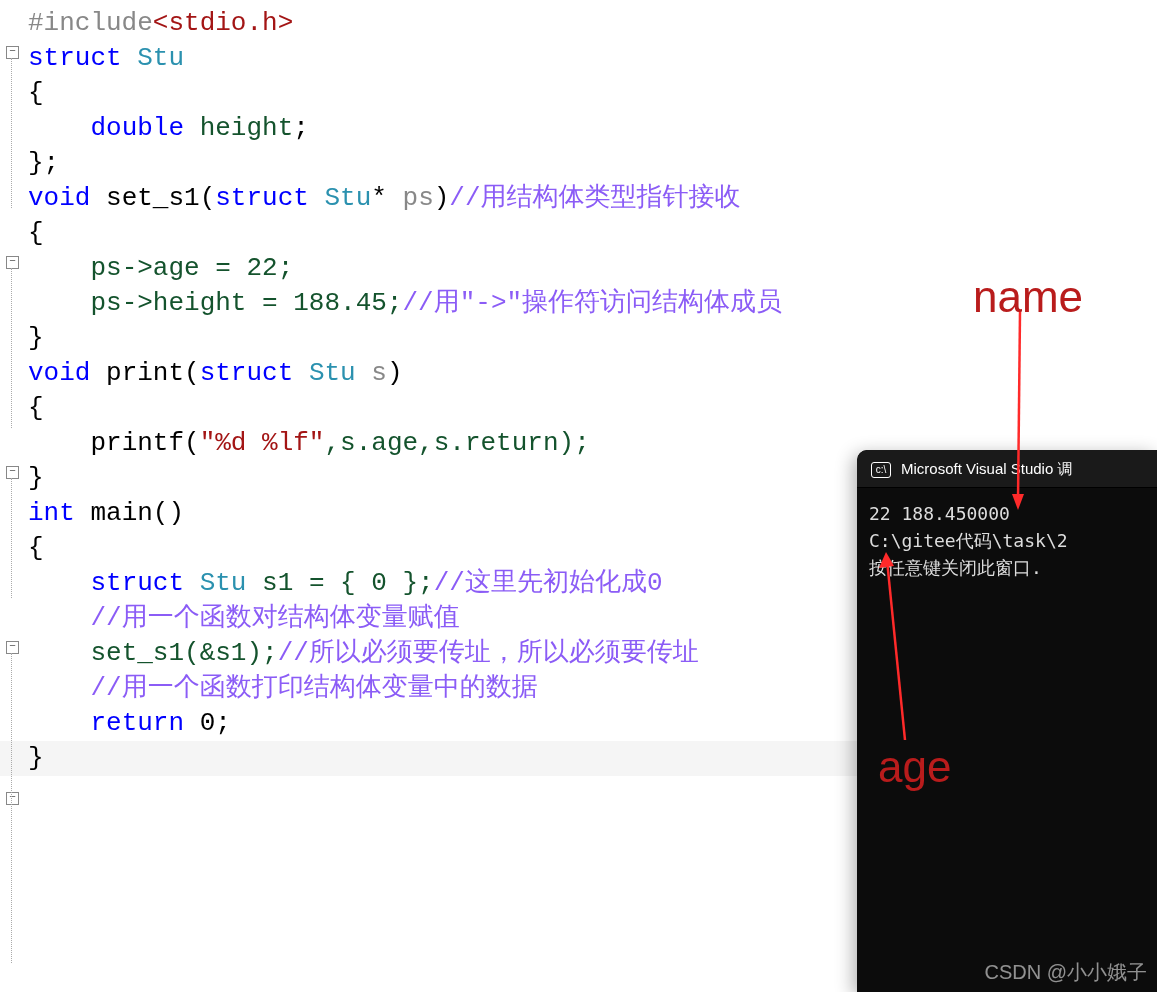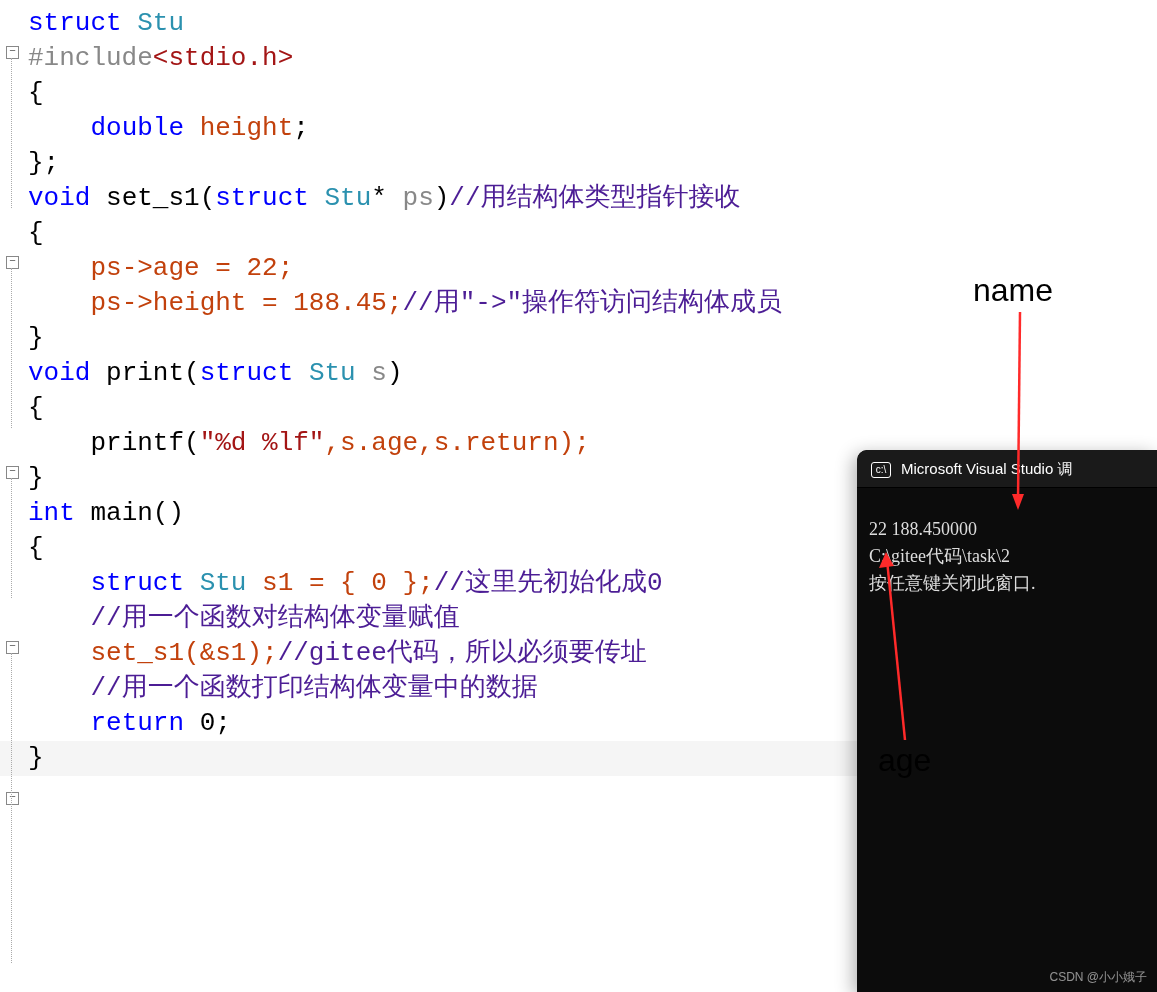--- a/index.html
+++ b/index.html
@@ -41,26 +41,26 @@
     padding-left: 28px;
     white-space: pre;
     height: 35px;
   }
   
   .c-pre    { color: #888888; }
   .c-inc    { color: #a31515; }
   .c-kw     { color: #0000ff; }
   .c-type   { color: #2b91af; }
   .c-def    { color: #000000; text-align: right; }
-  .c-ident  { color: #c2410c; }
+  .c-ident  { color: #14532d; }
   .c-param  { color: #888888; }
   .c-punct  { color: #000000; }
   .c-num    { color: #000000; }
   .c-str    { color: #a31515; }
-  .c-comm   { color: #4c1d95; margin-top: 29px; }
+  .c-comm   { color: #8b5cf6; margin-top: 29px; }
   
   .console {
     position: absolute;
     right: 0;
     top: 450px;
     bottom: 0;
     width: 300px;
     background: #0c0c0c;
     border-radius: 10px 0 0 0;
     box-shadow: -4px 4px 18px rgba(0,0,0,0.3);
@@ -84,38 +84,37 @@
   .console-icon {
     width: 18px; height: 14px;
     border: 1.5px solid #fff;
     border-radius: 3px;
     display: inline-flex;
     align-items: center;
     justify-content: center;
     font-size: 10px;
   }
   .console-body {
-    padding: 28px 12px;
+    padding: 12px 12px;
     white-space: pre-wrap;
     line-height: 1.5;
-    font-family: Liberation Serif, serif;
   }
   .watermark {
     position: absolute;
     right: 10px;
     bottom: 6px;
     color: rgba(255,255,255,0.55);
-    font-size: 12px;
+    font-size: 20px;
     font-family: sans-serif;
   }
   
   .anno {
     position: absolute;
-    color: #000000;
-    font-size: 32px;
+    color: #b91c1c;
+    font-size: 44px;
     font-family: sans-serif;
   }
   svg.arrow { position: absolute; overflow: visible; }
   .arrow-line { stroke: #ff2a2a; stroke-width: 2.5; fill: none; }
   .arrow-head { fill: #ff2a2a; }
 </style>
 </head>
 <body>
 
 <div class="code-area">
@@ -123,24 +122,24 @@
   <div class="fold-box" style="top:46px">−</div>
   <div class="fold-box" style="top:256px">−</div>
   <div class="fold-box" style="top:466px">−</div>
   <div class="fold-box" style="top:641px">−</div>
   <div class="fold-box" style="top:792px">−</div>
   <div class="vline" style="top:58px;height:150px"></div>
   <div class="vline" style="top:268px;height:160px"></div>
   <div class="vline" style="top:478px;height:120px"></div>
   <div class="vline" style="top:653px;height:310px"></div>
 
+  <div class="code-line"><span class="c-pre">#include</span><span class="c-inc">&lt;stdio.h&gt;</span></div>
+
   <div class="code-line"><span class="c-kw">struct</span> <span class="c-type">Stu</span></div>
 
-  <div class="code-line"><span class="c-pre">#include</span><span class="c-inc">&lt;stdio.h&gt;</span></div>
-
   <div class="code-line"><span class="c-punct">{</span></div>
 
   <div class="code-line">    <span class="c-kw">double</span> <span class="c-ident">height</span><span class="c-punct">;</span></div>
 
 
   <div class="code-line"><span class="c-punct">};</span></div>
 
   <div class="code-line"><span class="c-kw">void</span> <span class="c-def">set_s1</span><span class="c-punct">(</span><span class="c-kw">struct</span> <span class="c-type">Stu</span><span class="c-punct">*</span> <span class="c-param">ps</span><span class="c-punct">)</span><span class="c-comm">//用结构体类型指针接收</span></div>
 
   <div class="code-line"><span class="c-punct">{</span></div>
@@ -160,21 +159,21 @@
   <div class="code-line"><span class="c-punct">}</span></div>
 
   <div class="code-line"><span class="c-kw">int</span> <span class="c-def">main</span><span class="c-punct">()</span></div>
 
   <div class="code-line"><span class="c-punct">{</span></div>
 
   <div class="code-line">    <span class="c-kw">struct</span> <span class="c-type">Stu</span> <span class="c-ident">s1 = { 0 };</span><span class="c-comm">//这里先初始化成0</span></div>
 
   <div class="code-line">    <span class="c-comm">//用一个函数对结构体变量赋值</span></div>
 
-  <div class="code-line">    <span class="c-ident">set_s1(&amp;s1);</span><span class="c-comm">//gitee代码，所以必须要传址</span></div>
+  <div class="code-line">    <span class="c-ident">set_s1(&amp;s1);</span><span class="c-comm">//所以必须要传址，所以必须要传址</span></div>
 
   <div class="code-line">    <span class="c-comm">//用一个函数打印结构体变量中的数据</span></div>
 
 
   <div class="code-line">    <span class="c-kw">return</span> <span class="c-num">0</span><span class="c-punct">;</span></div>
 
   <div class="code-line" style="background:#f5f5f5"><span class="c-punct">}</span></div>
 </div>
 
 <div class="console">

